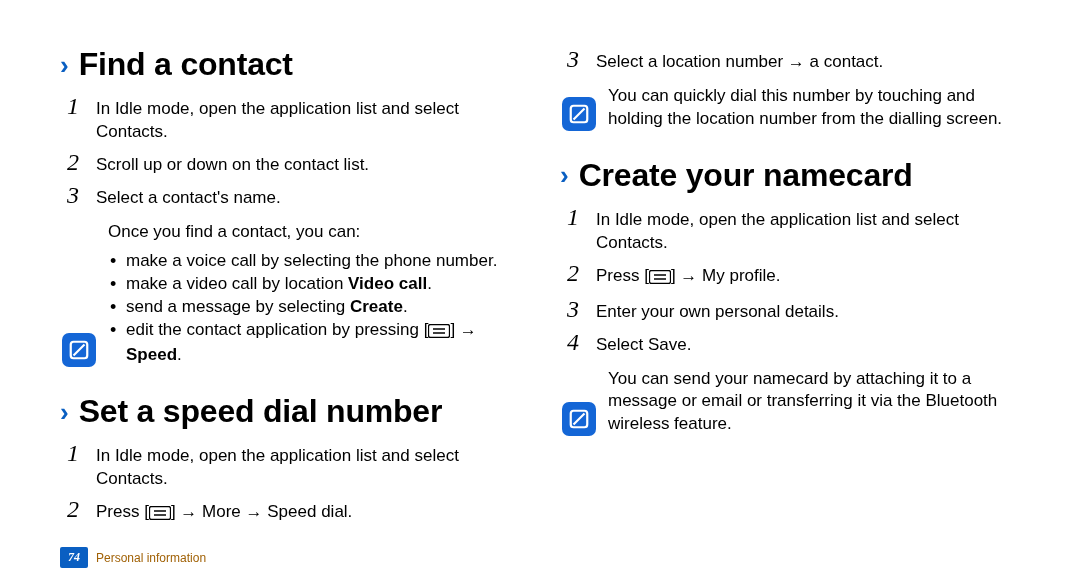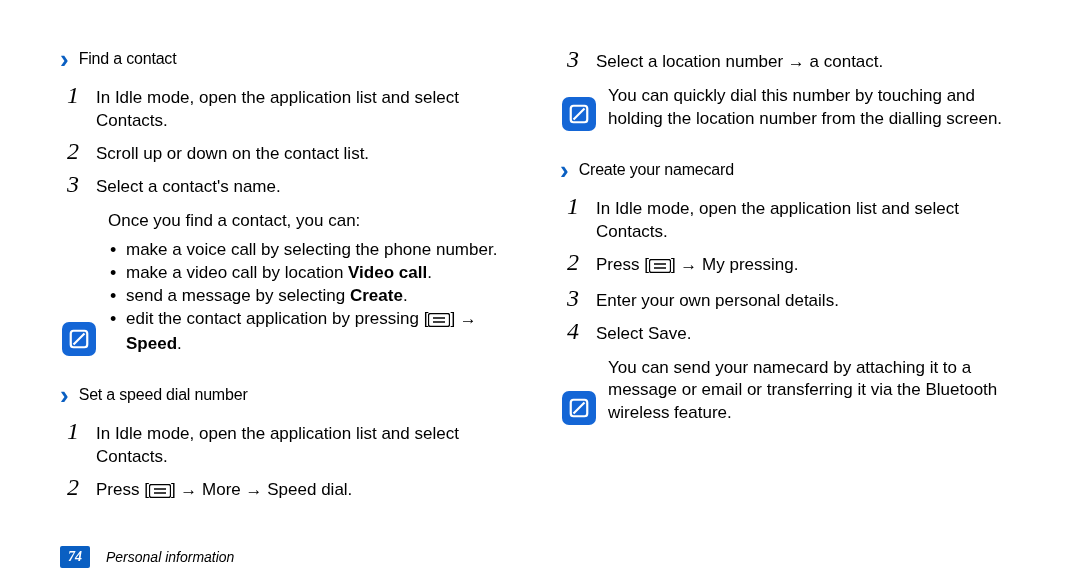--- a/index.html
+++ b/index.html
@@ -27,22 +27,22 @@
     margin-top: 2px;
   }
   .section-heading.gap-top { margin-top: 22px; }
   .arrow {
     color: #0a5fc2;
     font-weight: 900;
     font-size: 26px;
     line-height: 1;
   }
   .heading-text {
-    font-size: 16px;
-    font-weight: 400;
+    font-size: 32px;
+    font-weight: 700;
     letter-spacing: -0.2px;
   }
   .step-row {
     display: flex;
     align-items: flex-start;
     gap: 12px;
     padding: 3px 0 3px 2px;
   }
   .step-num {
     font-family: Georgia, "Times New Roman", serif;
@@ -106,35 +106,34 @@
   .menu-icon {
     display: inline-block;
     vertical-align: -3px;
   }
   .footer {
     position: absolute;
     left: 60px;
     bottom: 18px;
     display: flex;
     align-items: center;
-    gap: 16px;
-    font-size: 14px;
+    gap: 8px;
+    font-size: 12px;
   }
   .page-num {
     background: #0a5fc2;
     color: #fff;
     padding: 3px 8px;
     font-style: italic;
     font-family: Georgia, serif;
     font-weight: 600;
     border-radius: 2px;
   }
   .section-name {
-    font-style: italic;
-    color: #000000;
+    color: #a16207;
   }
 </style>
 </head>
 <body>
 
 <div class="columns">
 
   <div class="col">
 
     <div class="section-heading">
@@ -237,21 +236,21 @@
       </div>
     </div>
 
     <div class="step-row">
       <div class="step-num">2</div>
       <div class="step-body">
         <span>Press [</span><span class="menu-icon"><svg width="22" height="14" viewBox="0 0 22 14">
               <rect x="0.5" y="0.5" width="21" height="13" rx="2" fill="none" stroke="#000" stroke-width="1.3"></rect>
               <line x1="5" y1="5" x2="17" y2="5" stroke="#000" stroke-width="1.5"></line>
               <line x1="5" y1="9" x2="17" y2="9" stroke="#000" stroke-width="1.5"></line>
-            </svg></span><span>] → </span><b>My pressing</b><span>.</span>
+            </svg></span><span>] → </span><b>My profile</b><span>.</span>
       </div>
     </div>
 
     <div class="step-row">
       <div class="step-num">3</div>
       <div class="step-body">Enter your own personal details.</div>
     </div>
 
     <div class="step-row">
       <div class="step-num">4</div>

